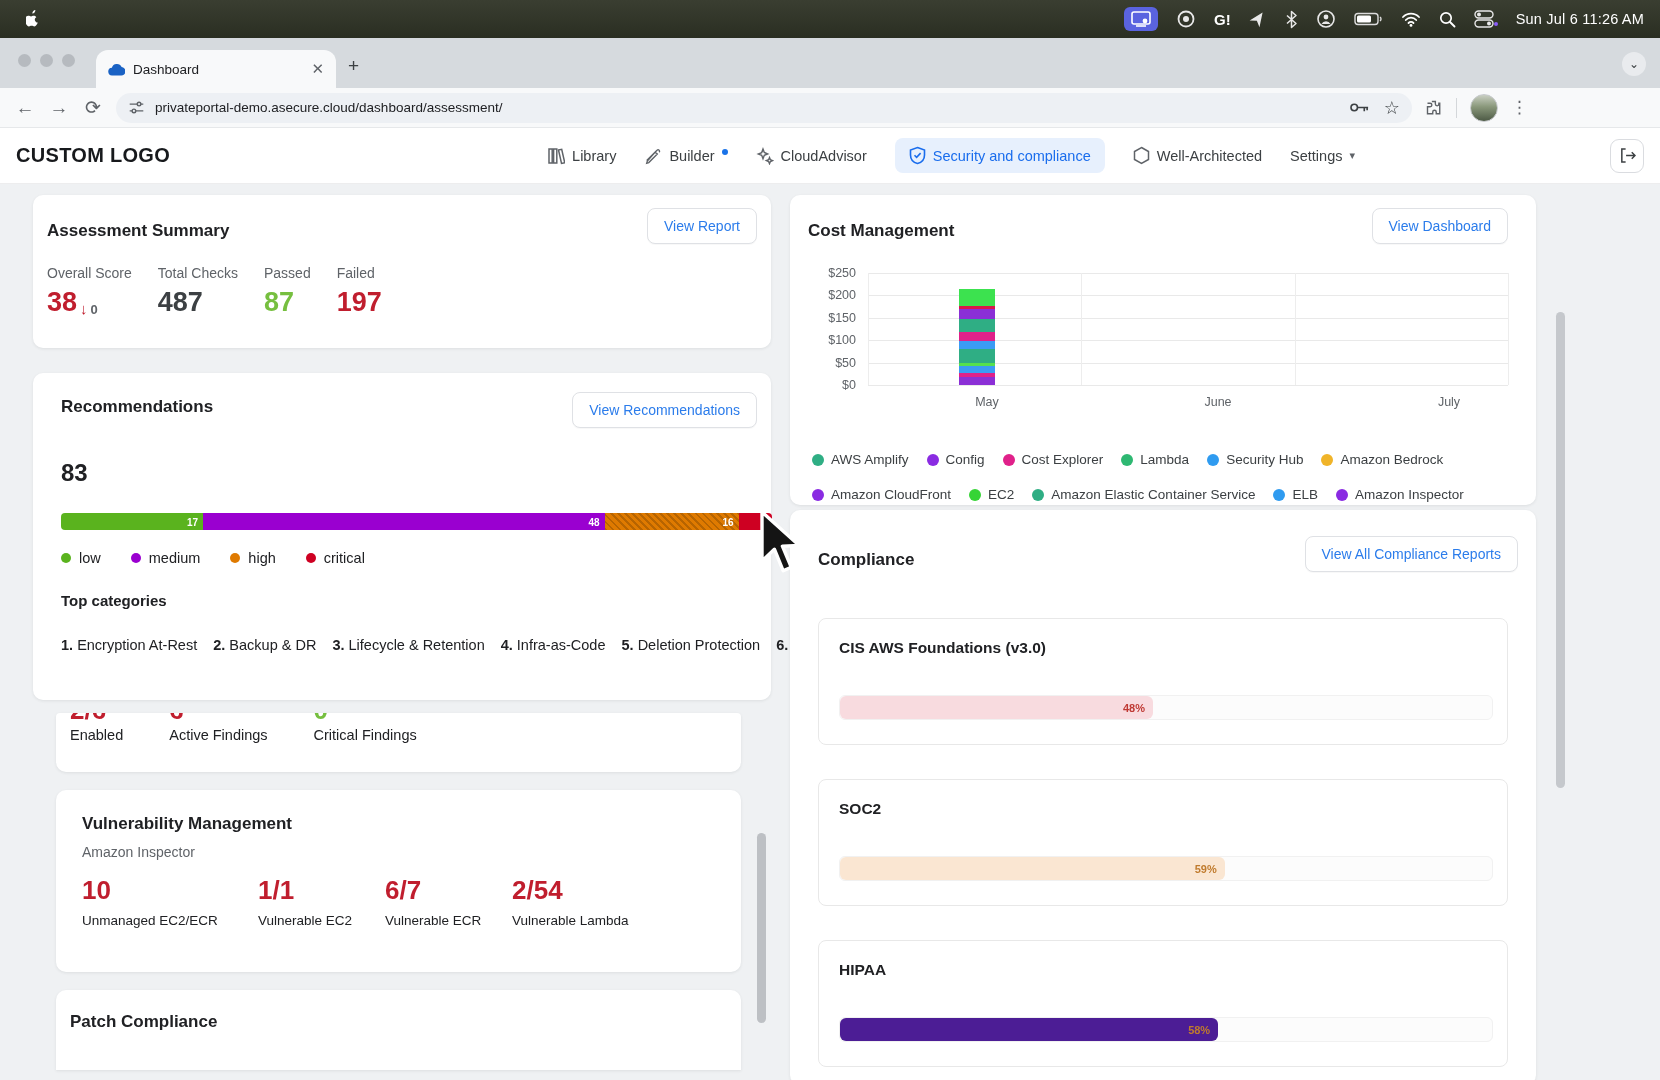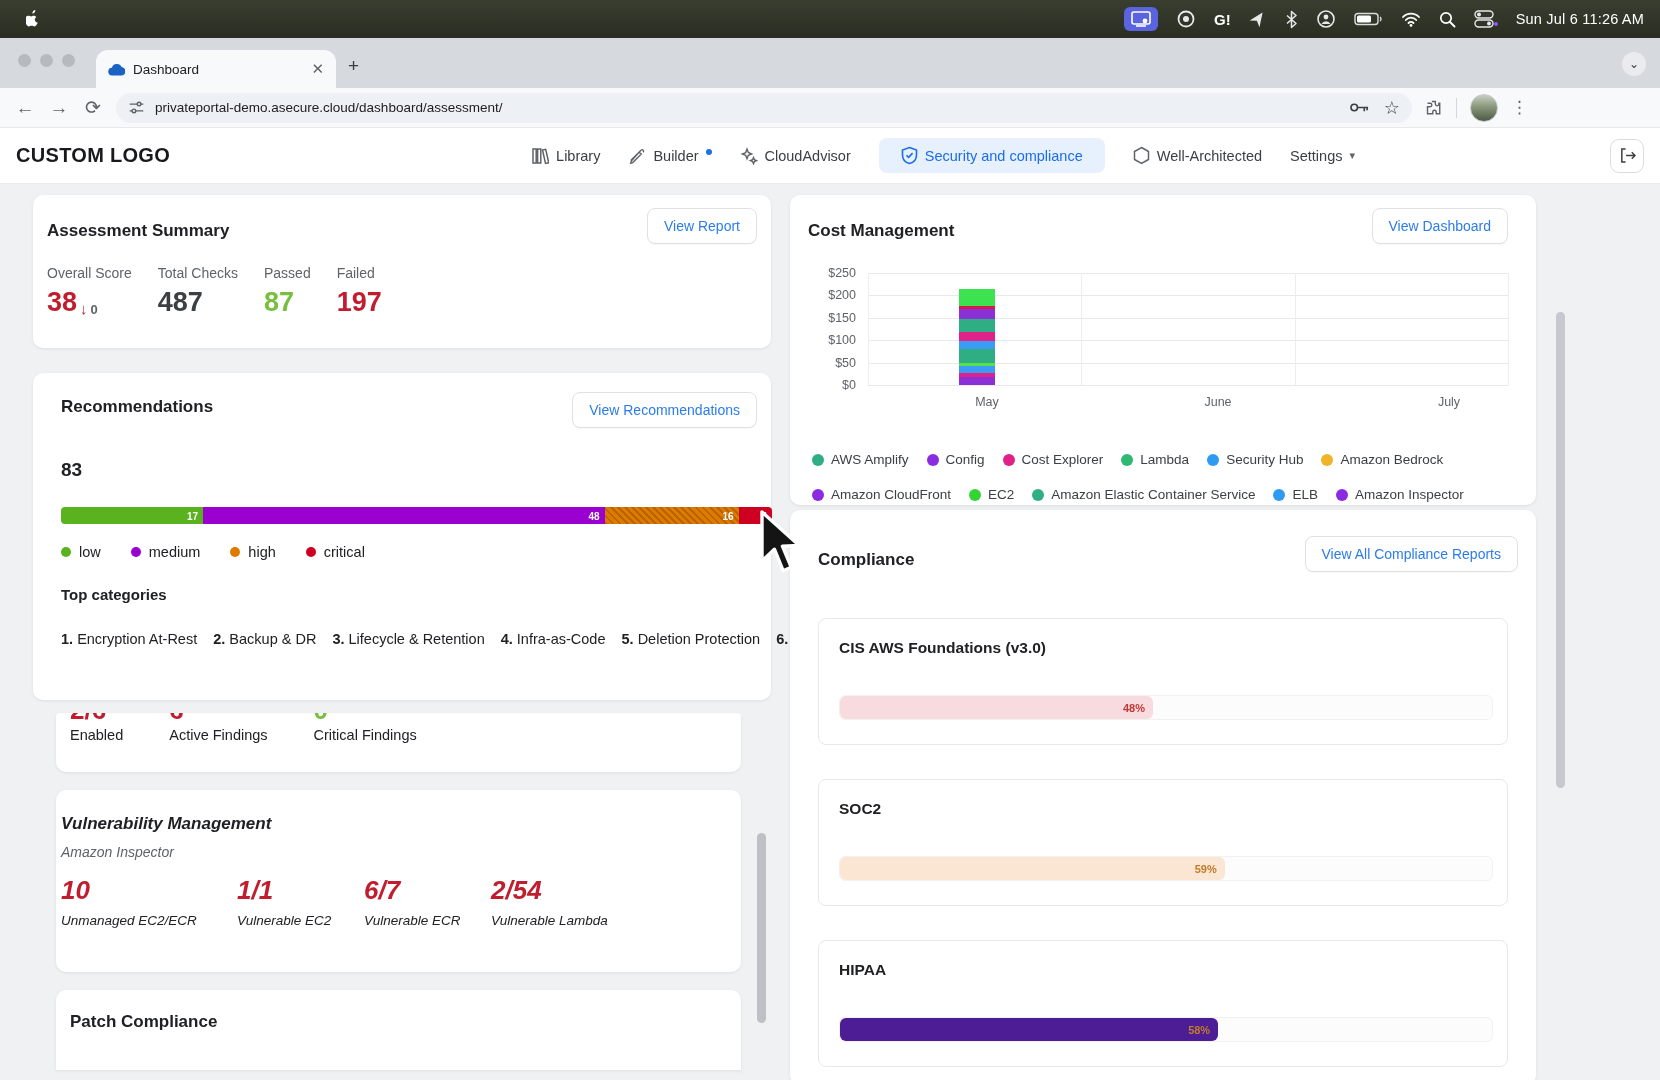--- a/index.html
+++ b/index.html
@@ -29,62 +29,62 @@
   .chrome-right { display:flex; align-items:center; gap:13px; margin-left:12px; }
   .divider { width:1px; height:20px; background:#d4d7da; }
   #avatar { width:28px; height:28px; border-radius:50%; background:linear-gradient(180deg,#c9cfc2 0%,#8a987b 45%,#4d5a45 100%); border:1px solid #c6c9cc; }
   .dots { color:#5f6368; font-size:17px; letter-spacing:1px; }
 
   
   #app-header { position:absolute; top:128px; left:0; width:1660px; height:56px; background:#fff; border-bottom:1px solid #ededee; display:flex; align-items:center; padding:0 16px; z-index:5; }
   #logo { font-size:20px; font-weight:bold; color:#17191c; letter-spacing:.3px; }
   #main-nav { display:flex; align-items:center; gap:28px; margin-left:auto; margin-right:255px; }
   .nav-item { display:flex; align-items:center; gap:7px; font-size:14.5px; color:#3c4043; white-space:nowrap; }
-  .nav-item.active { background:#e7f0fd; color:#1a6ded; padding:8px 22px; border-radius:8px; font-weight:500; }
+  .nav-item.active { background:#e7f0fd; color:#1a6ded; padding:8px 14px; border-radius:8px; font-weight:500; }
   .blue-dot { width:6px; height:6px; border-radius:50%; background:#1a73e8; align-self:flex-start; margin-top:2px; }
   .chev { font-size:11px; color:#5f6368; }
   #logout-btn { width:34px; height:34px; border:1px solid #dadce0; border-radius:9px; display:flex; align-items:center; justify-content:center; }
 
   
   .card { position:absolute; background:#fff; border-radius:10px; box-shadow:0 1px 3px rgba(60,64,67,.10); }
   .card-title { font-size:17px; font-weight:bold; color:#202124; }
   .btn { position:absolute; border:1px solid #dfe1e5; background:#fff; color:#2b7ceb; font-size:14px; border-radius:8px; padding:9px 16px; white-space:nowrap; box-shadow:0 1px 1px rgba(0,0,0,.03); }
 
   
   #assessment-card { left:33px; top:195px; width:738px; height:153px; padding:26px 14px; }
   .stats-row { display:flex; gap:26px; margin-top:24px; }
   .stat-label { font-size:14px; color:#5f6368; margin-bottom:8px; white-space:nowrap; }
   .stat-value { font-size:27px; font-weight:bold; line-height:1; display:flex; align-items:flex-end; gap:3px; }
   .stat-delta-arrow { font-size:15px; }
   .stat-delta { font-size:13px; color:#5f6368; }
 
   
   #reco-card { left:33px; top:373px; width:738px; height:327px; padding:24px 28px; }
-  #reco-total { font-size:19px; font-weight:bold; color:#202124; margin-top:42px; }
+  #reco-total { font-size:24px; font-weight:bold; color:#202124; margin-top:42px; }
   #severity-bar { display:flex; height:17px; border-radius:4px; overflow:hidden; margin-top:26px; width:711px;text-align:right; }
   .seg { position:relative; height:100%; }
   .seg.hatch { background-image:repeating-linear-gradient(45deg, rgba(0,0,0,.18) 0 2px, transparent 2px 5px); }
   .seg .seg-val { position:absolute; right:5px; top:50%; transform:translateY(-50%); color:#fff; font-size:10px; font-weight:bold; }
   #severity-legend { display:flex; gap:30px; margin-top:20px; align-items:center; }
   .leg-item { display:flex; align-items:center; gap:8px; font-size:14.5px; color:#202124; }
   .leg-dot { width:10px; height:10px; border-radius:50%; }
   #topcat-title { font-size:15px; font-weight:bold; color:#202124; margin-top:26px; }
   #top-categories-list { margin-top:20px; font-size:14.5px; color:#202124; line-height:32px; }
   .cat-item { margin-right:16px; white-space:nowrap; }
   .cat-num { font-weight:bold; }
 
   
   #findings-card { left:56px; top:713px; width:685px; height:59px; padding:0 14px; overflow:hidden; border-radius:4px 4px 10px 10px; }
   #partial-stats { display:flex; gap:46px; }
   .pstat .pclip { height:11px; overflow:hidden; }
   .pstat .pnum { font-size:26px; font-weight:bold; line-height:26px; display:block; margin-top:-16px; }
   .pstat .plabel { font-size:14.5px; color:#202124; margin-top:3px; white-space:nowrap; }
 
   
-  #vuln-card { left:56px; top:790px; width:685px; height:182px; padding:24px 5px;font-style:italic; }
+  #vuln-card { left:56px; top:790px; width:685px; height:182px; padding:24px 26px; }
   #vuln-sub { font-size:14px; color:#5f6368; margin-top:10px; }
   #vuln-stats { display:flex; margin-top:16px; }
   .vstat { min-width:127px; }
   .vstat:first-child { min-width:176px; }
   .vstat .vval { font-size:26px; font-weight:bold; line-height:1.1; }
   .vstat .vlabel { font-size:13.5px; color:#202124; margin-top:8px; white-space:nowrap; }
 
   
   #patch-card { left:56px; top:990px; width:685px; height:80px; padding:22px 14px; border-radius:10px 10px 0 0; }
 

